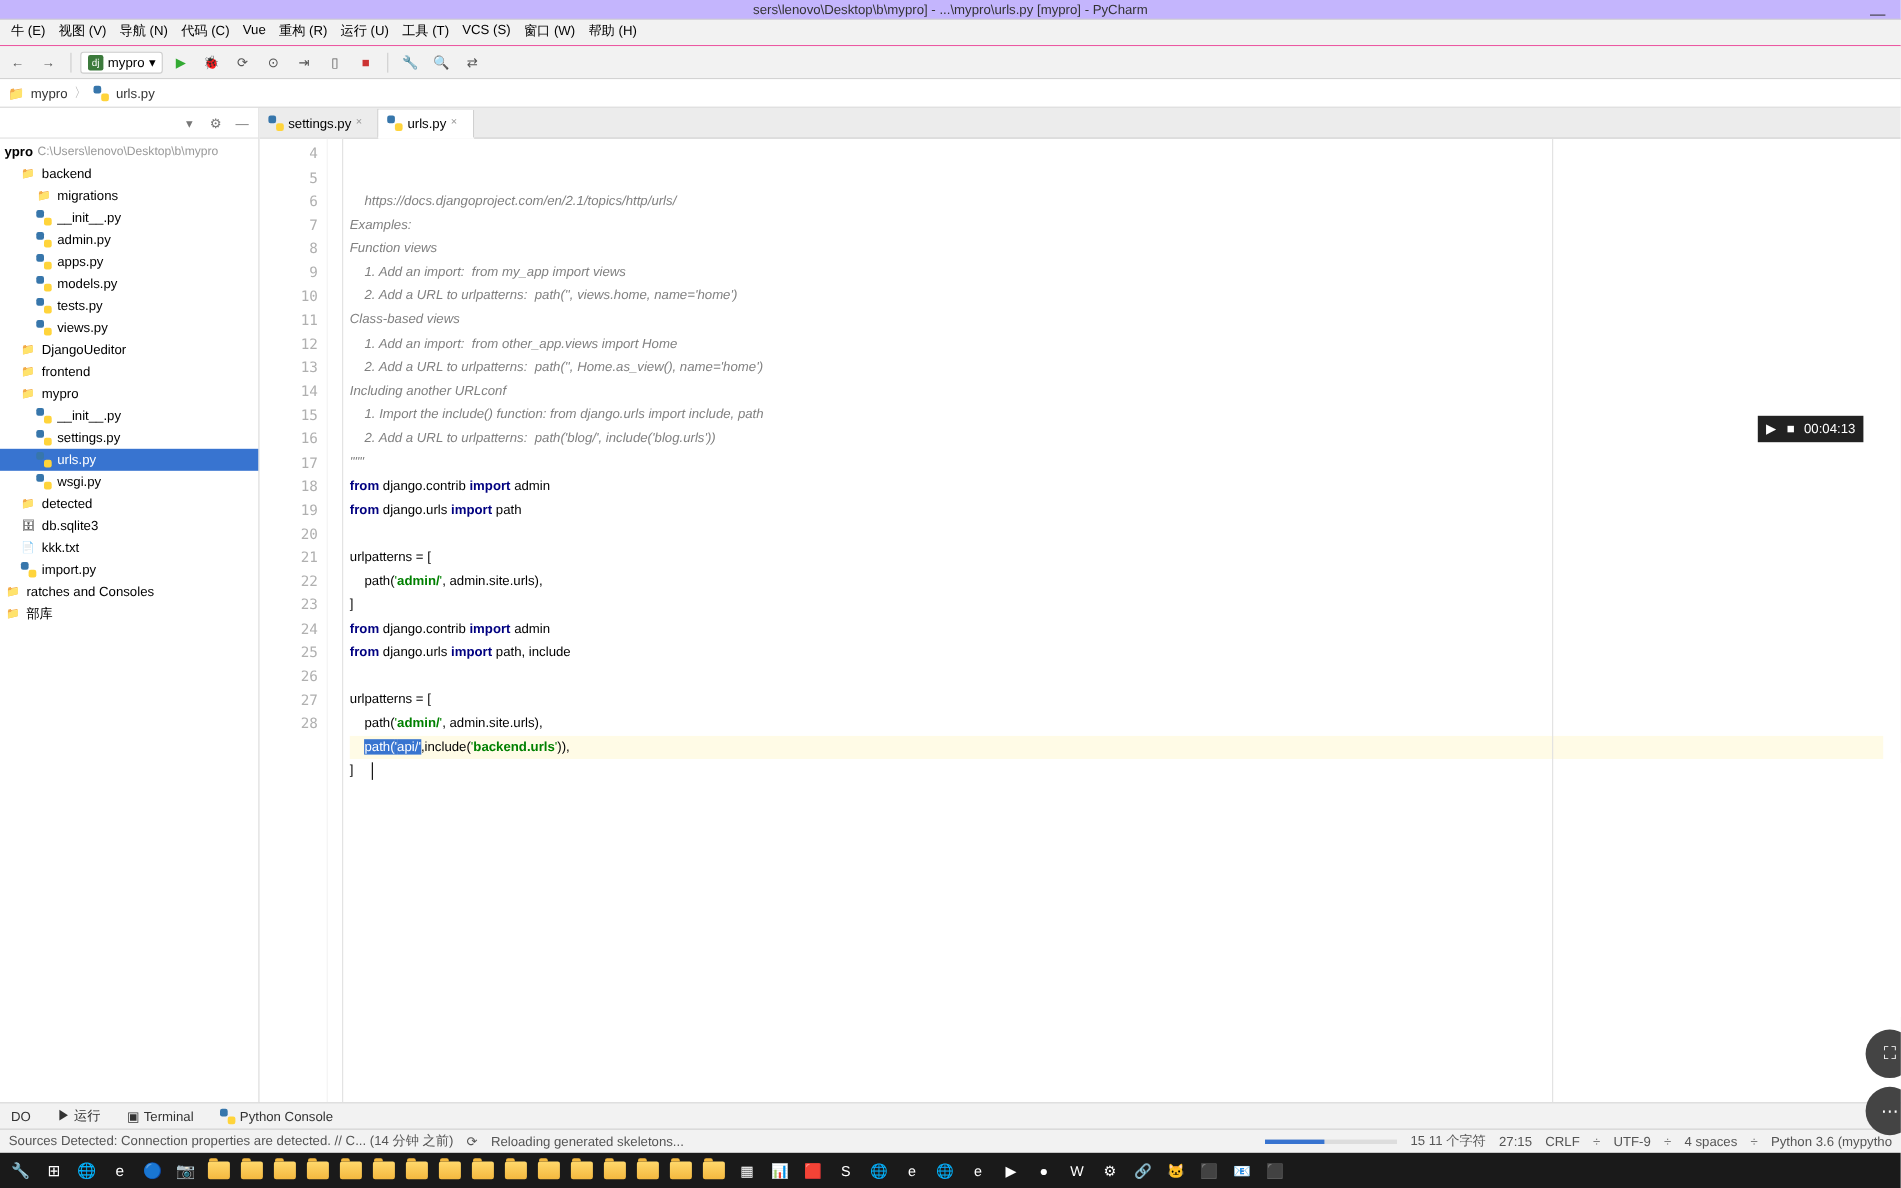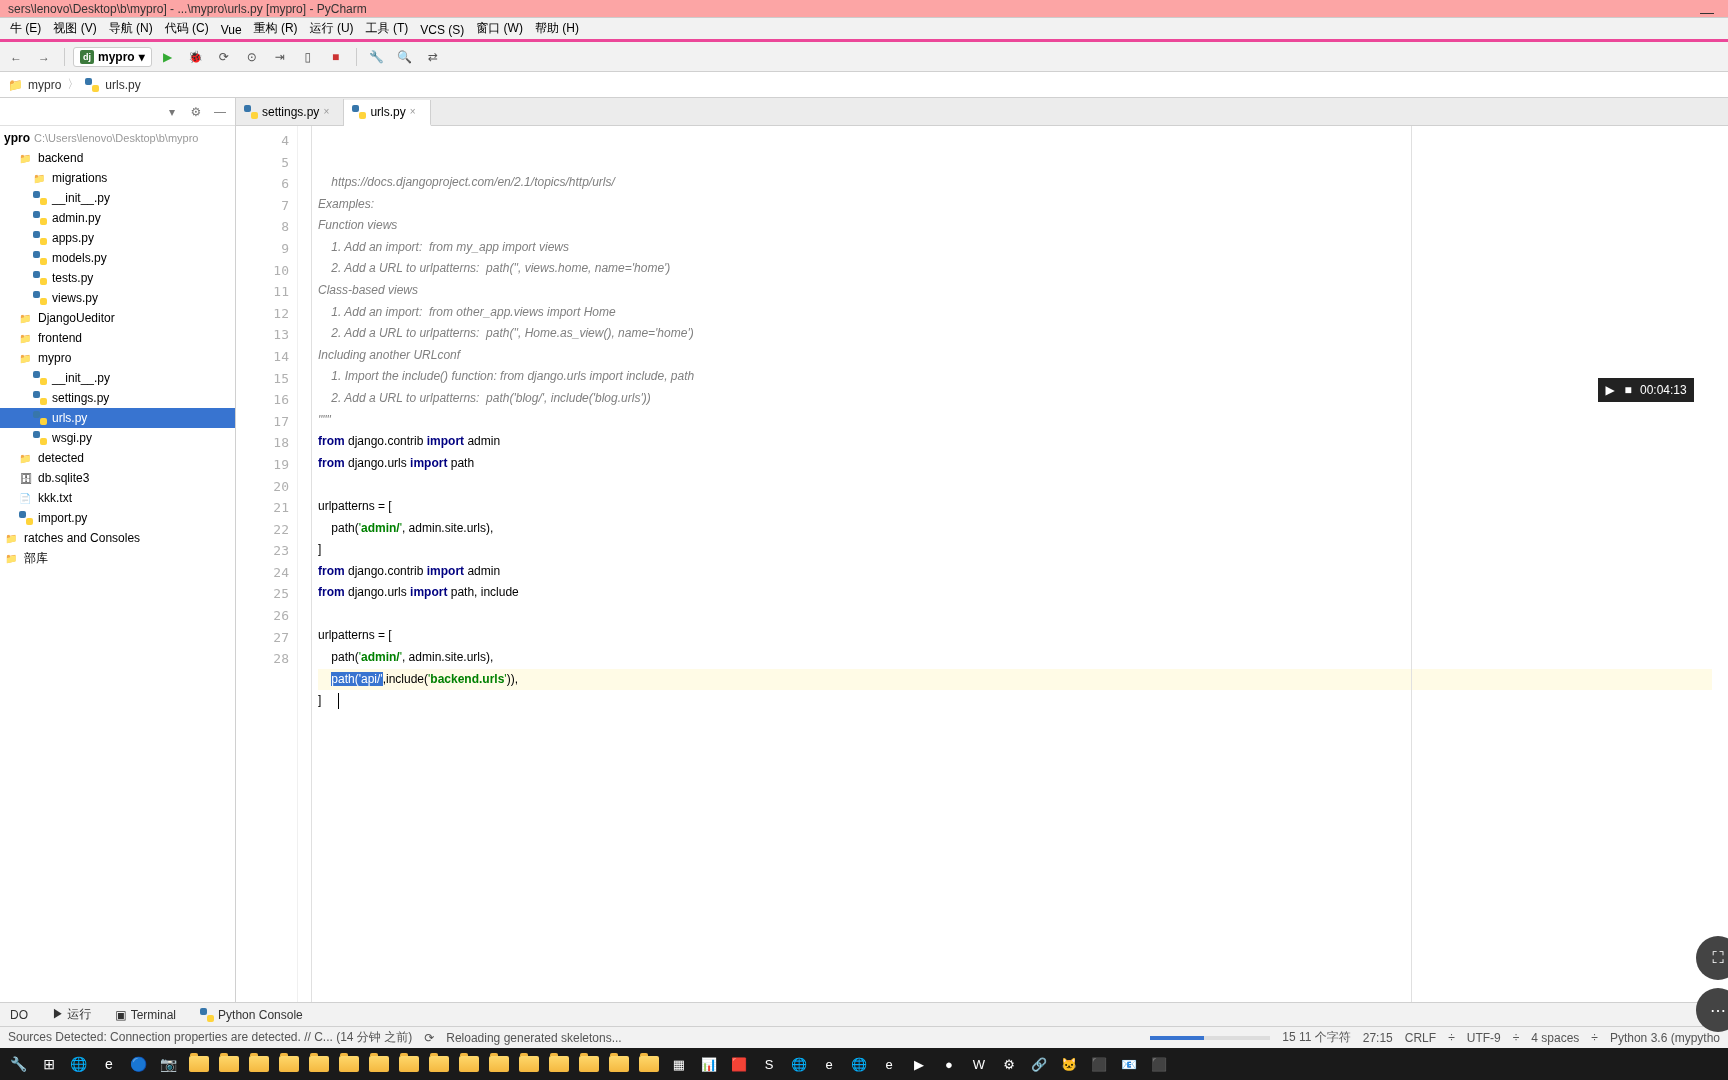--- a/index.html
+++ b/index.html
@@ -1,26 +1,26 @@
 <!DOCTYPE html>
 <html><head>
 <meta charset="utf-8">
 <style>
 * { margin: 0; padding: 0; box-sizing: border-box; font-family: "Segoe UI", Arial, sans-serif; font-size: 12px; }
 body { background: #f0f0f0; width: 1728px; height: 1080px; overflow: hidden; position: relative; }
 
-.titlebar { height: 18px; background: #fca5a5; padding: 2px 8px; font-size: 11px; color: #333; border-bottom: 1px solid #ccc; }
-
-.menubar { height: 24px; background: #f2f2f2; display: flex; align-items: flex-end; padding: 0 4px; border-bottom: 3px solid #ec4899; }
+.titlebar { height: 18px; background: #c4b5fd; padding: 2px 8px; font-size: 11px; color: #333; border-bottom: 1px solid #ccc; text-align: center; }
+
+.menubar { height: 24px; background: #f2f2f2; display: flex; align-items: flex-start; padding: 0 4px; border-bottom: 1px solid #ec4899; }
 .menubar-item { padding: 2px 6px; color: #000; cursor: pointer; }
 
 .toolbar { height: 30px; background: #f2f2f2; display: flex; align-items: center; padding: 0 4px; border-bottom: 1px solid #d0d0d0; gap: 4px; }
 .tb-btn { width: 24px; height: 24px; display: flex; align-items: center; justify-content: center; border: 1px solid transparent; cursor: pointer; color: #555; }
 .tb-sep { width: 1px; height: 18px; background: #ccc; margin: 0 4px; }
-.run-config { display: flex; align-items: center; gap: 4px; padding: 2px 6px; border: 1px solid #ccc; background: #fff; border-radius: 3px; font-weight: bold; }
+.run-config { display: flex; align-items: center; gap: 4px; padding: 2px 6px; border: 1px solid #ccc; background: #fff; border-radius: 3px; }
 .run-config-icon { width: 14px; height: 14px; background: #3c7a3c; color: #fff; font-size: 9px; display: flex; align-items: center; justify-content: center; border-radius: 2px; }
 
 .breadcrumb { height: 26px; background: #fff; display: flex; align-items: center; padding: 0 8px; border-bottom: 1px solid #d0d0d0; gap: 6px; }
 .breadcrumb-item { color: #333; }
 .breadcrumb-sep { color: #aaa; }
 .bc-icon { width: 14px; height: 14px; display: inline-flex; }
 
 .main-area { display: flex; height: calc(100% - 18px - 24px - 30px - 26px - 24px - 22px - 32px); }
 
 .sidebar { width: 236px; background: #fff; border-right: 1px solid #d0d0d0; display: flex; flex-direction: column; }

